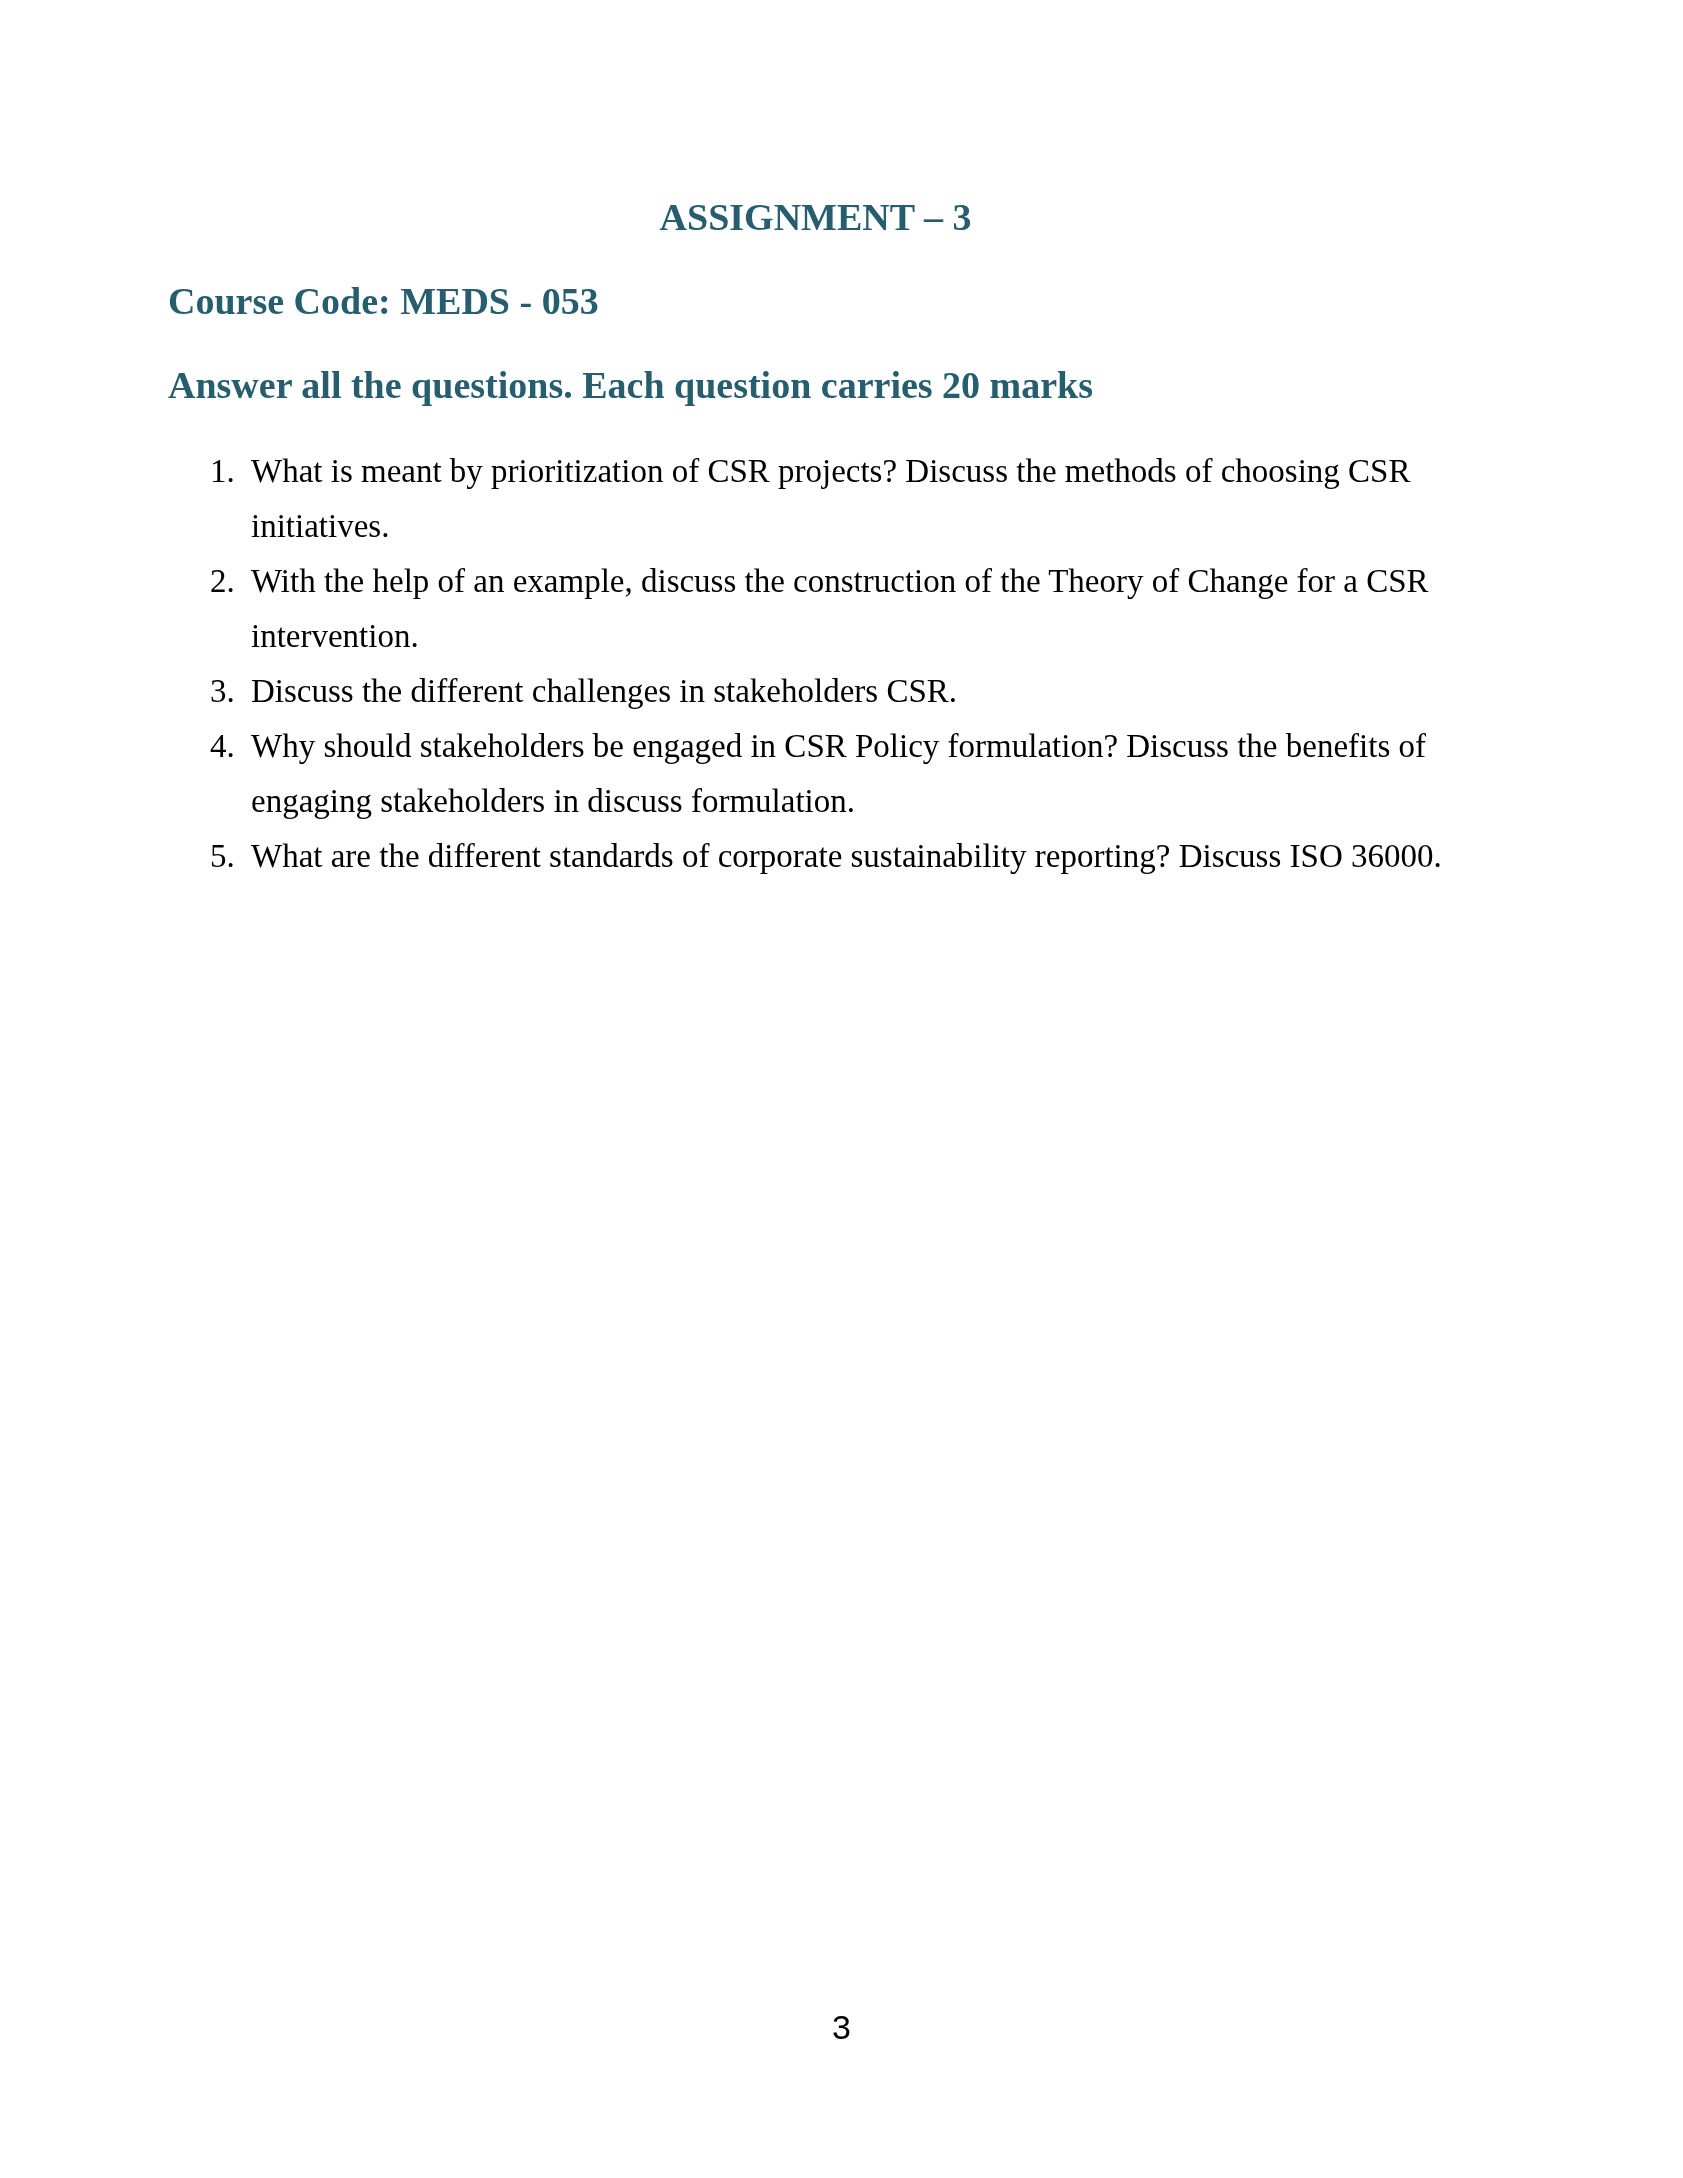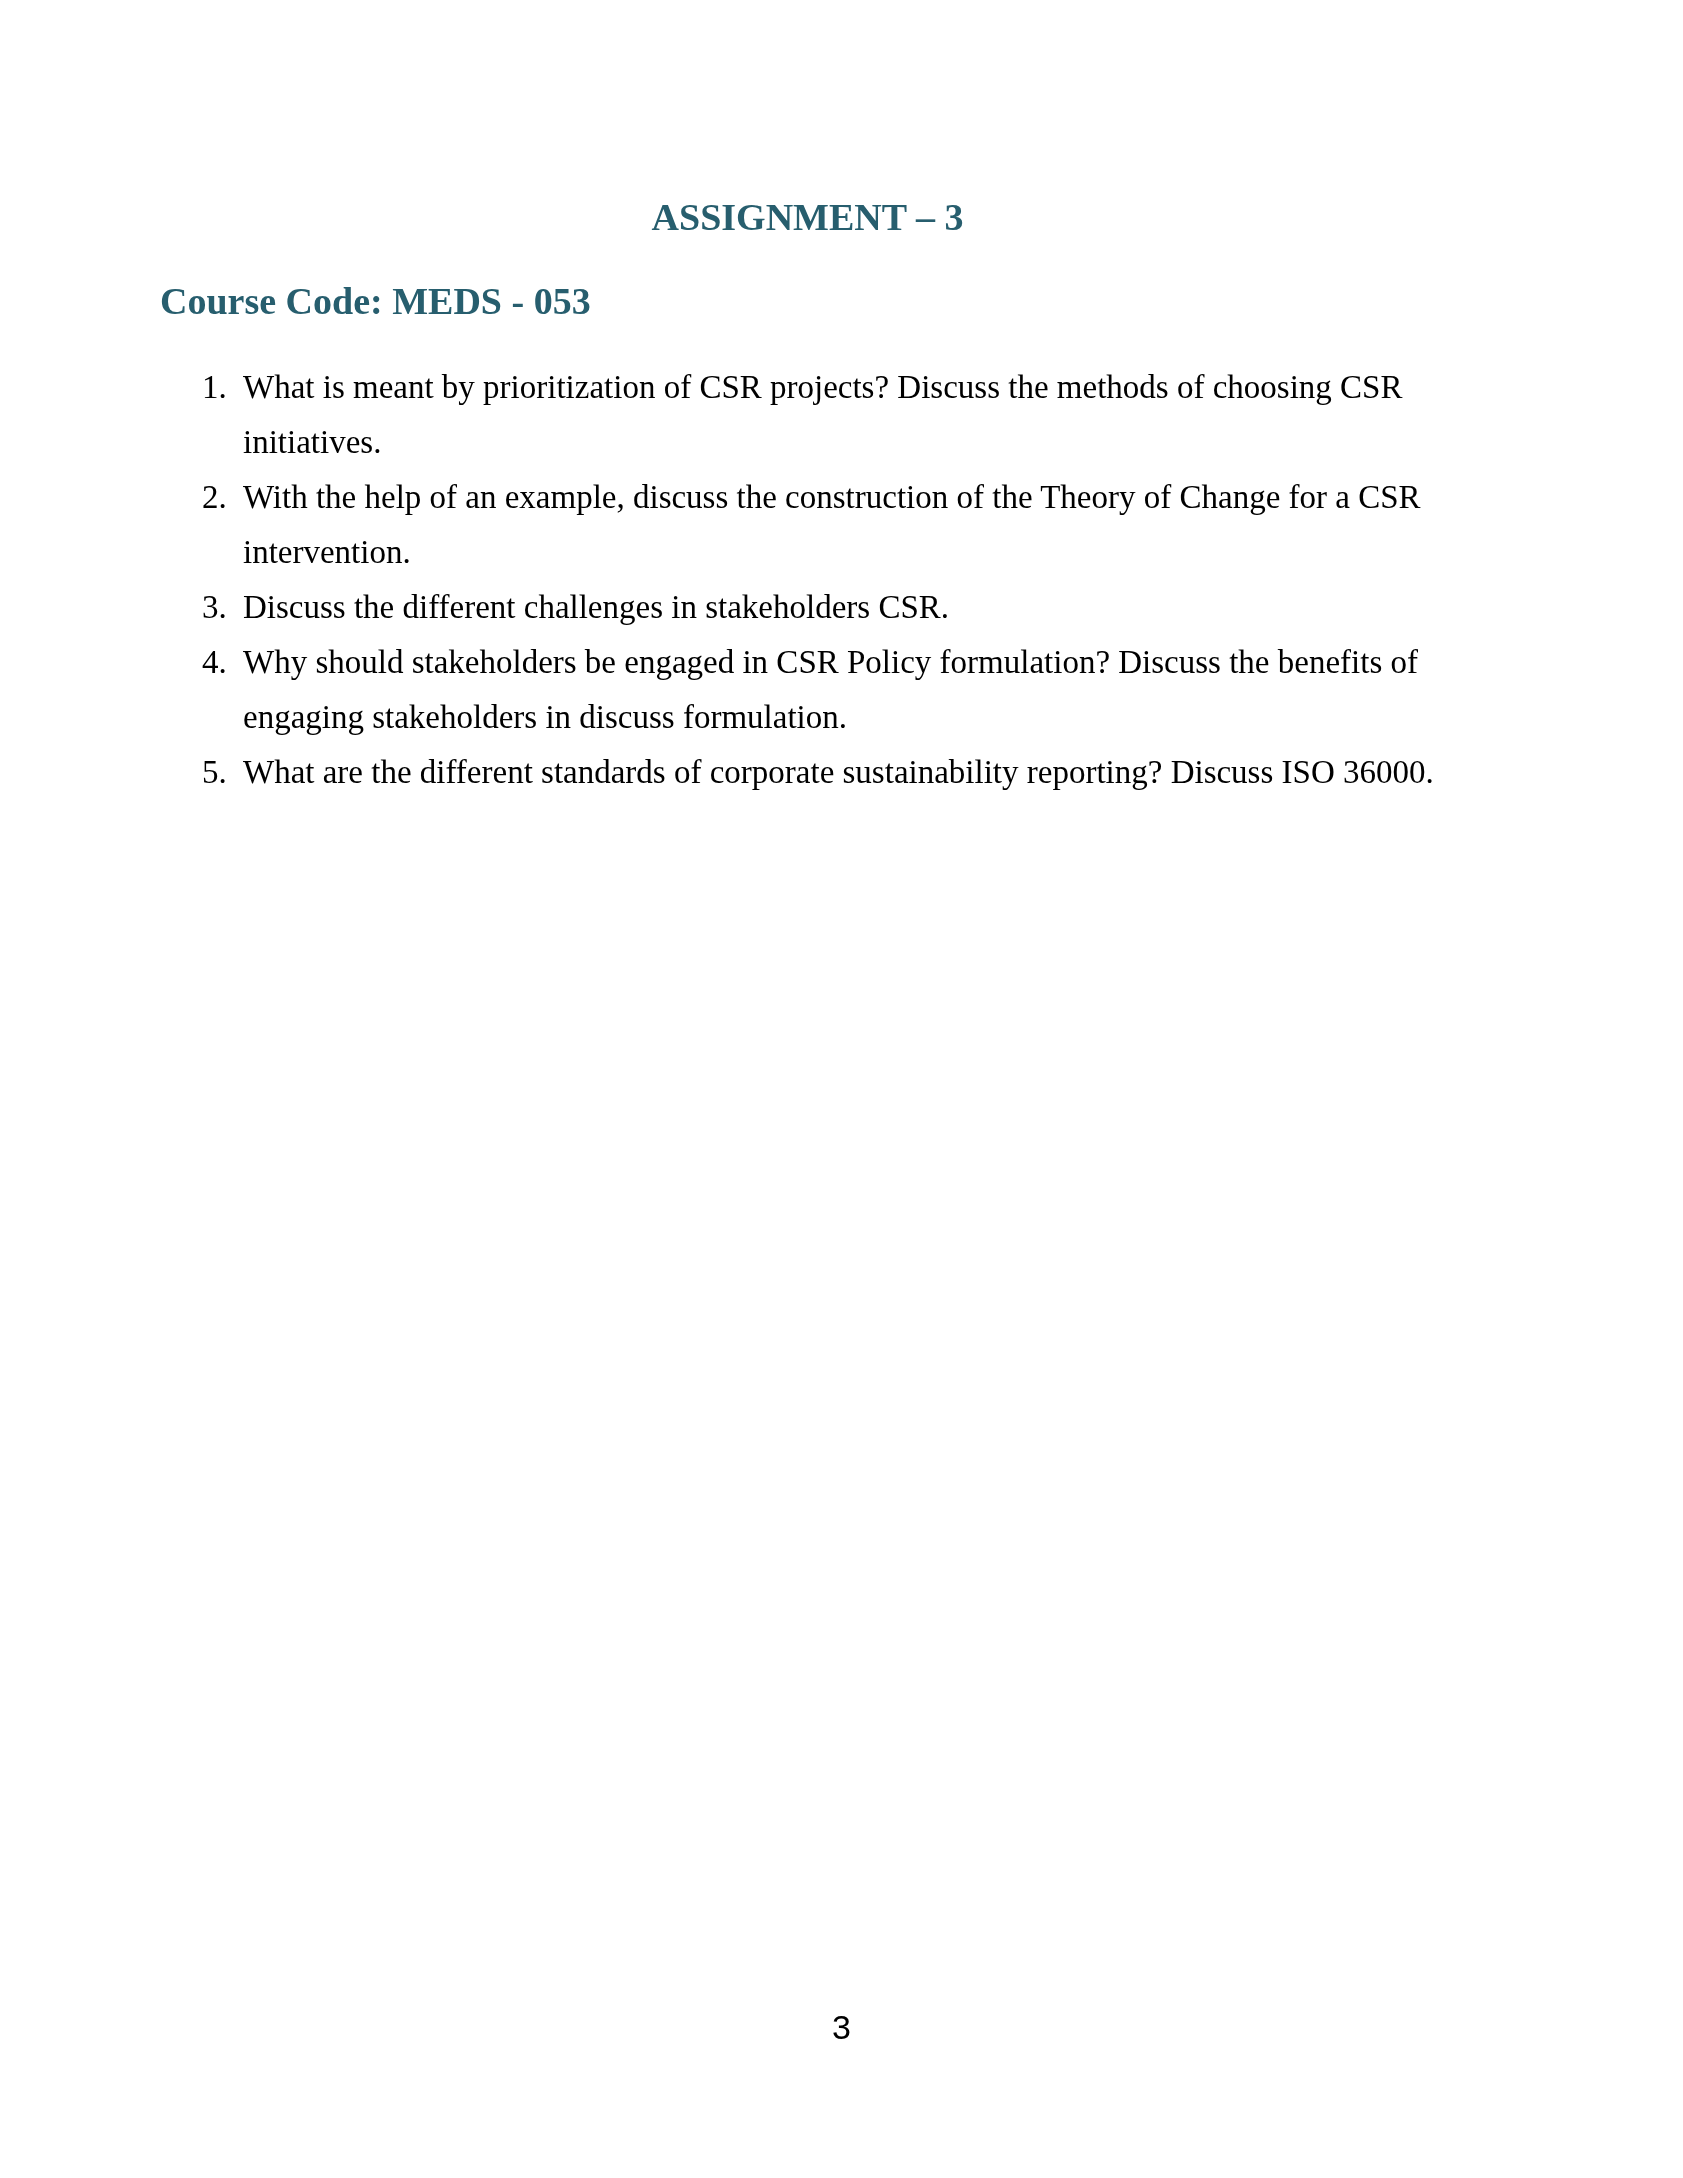--- a/index.html
+++ b/index.html
@@ -9,21 +9,21 @@
   }
   .page {
     position: relative;
     width: 1683px;
     height: 2178px;
     background: #ffffff;
     overflow: hidden;
   }
   .content {
     position: absolute;
-    left: 160px;
+    left: 168px;
     top: 175px;
     width: 1295px; 
   }
   .heading {
     font-family: "Liberation Serif", serif;
     font-weight: bold;
     font-size: 38px;
     line-height: 84px;
     color: #275E6E;
     white-space: nowrap;
@@ -71,20 +71,21 @@
 
 <div class="page">
   <div class="content">
 
     <div class="heading center">ASSIGNMENT – 3</div>
 
 
     <div class="heading right">Course Code: MEDS - 053</div>
 
 
+    <div class="heading left">Answer all the questions. Each question carries 20 marks</div>
 
     <ol class="questions">
       <li class="question">
         <span class="q-num">1.</span>
         <span class="q-text">What is meant by prioritization of CSR projects? Discuss the methods of choosing CSR initiatives.</span>
       </li>
       <li class="question">
         <span class="q-num">2.</span>
         <span class="q-text">With the help of an example, discuss the construction of the Theory of Change for a CSR intervention.</span>
       </li>

